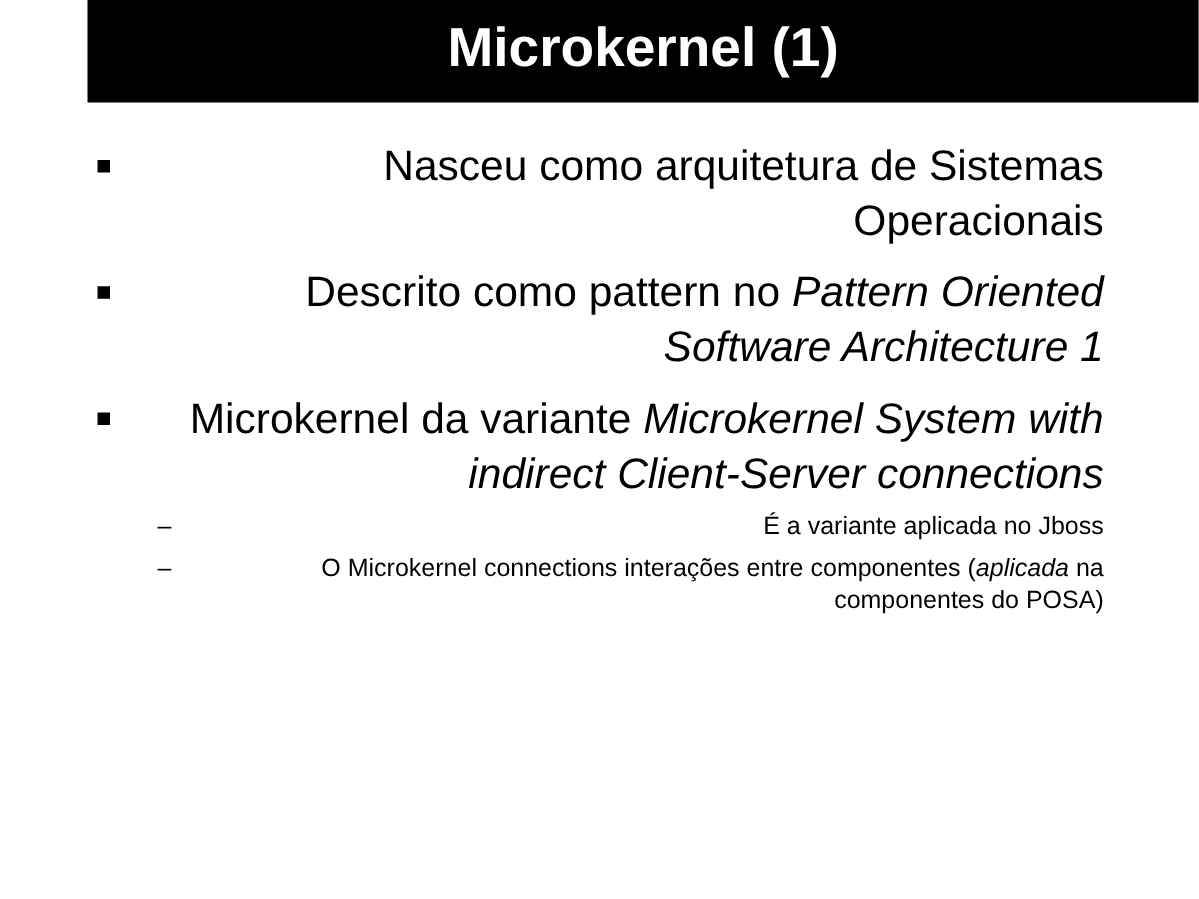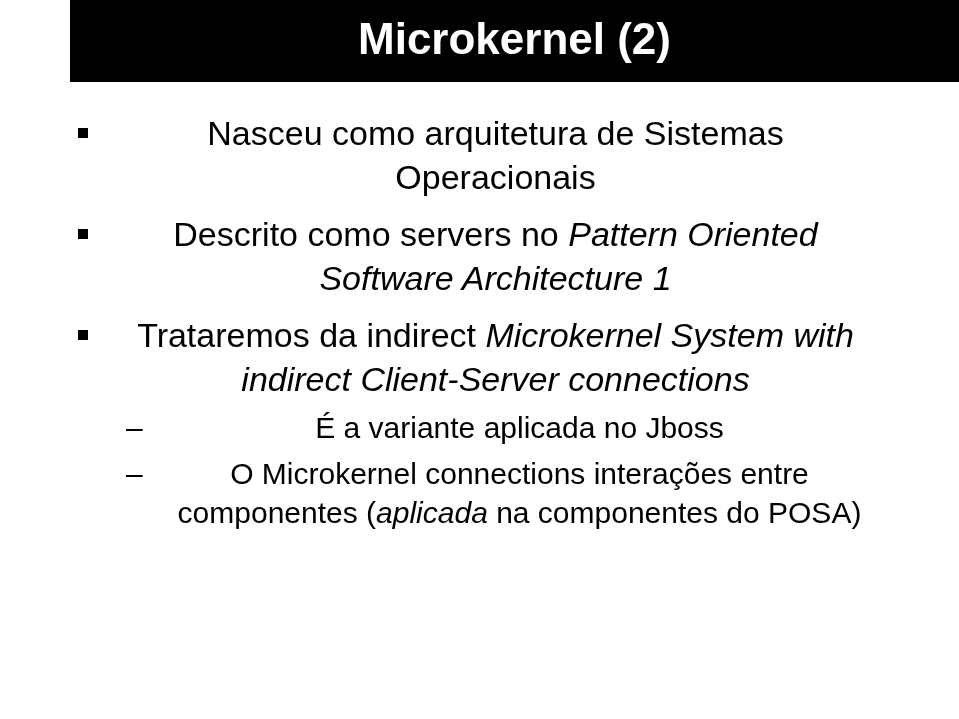--- a/index.html
+++ b/index.html
@@ -22,21 +22,21 @@
     padding: 14px 0 18px 0;
     text-align: center;
     margin-left: 70px;
     margin-right: 0;
     width: calc(100% - 70px);
   }
   .content {
     padding: 30px 76px 0 78px;
     font-size: 34px;
     line-height: 1.28;
-    text-align: center;
+    text-align: right;
   }
   ul.lvl1 { list-style: none; }
   ul.lvl1 > li {
     position: relative;
     padding-left: 30px;
     margin-bottom: 14px;
   }
   ul.lvl1 > li::before {
     content: "";
     position: absolute;
@@ -47,49 +47,49 @@
     background: #000000;
   }
   ul.lvl2 {
     list-style: none;
     margin-top: 8px;
   }
   ul.lvl2 > li {
     position: relative;
     padding-left: 48px;
     margin-bottom: 8px;
-    font-size: 30px;
+    font-size: 20px;
   }
   ul.lvl2 > li::before {
     content: "–";
     position: absolute;
     left: 18px;
     top: 0;
   }
   .italic { font-style: italic; }
 </style>
 </head>
 <body>
 
 <div class="slide">
-  <div class="title-band">Microkernel (2)</div>
+  <div class="title-band">Microkernel (1)</div>
 
   <div class="content">
     <ul class="lvl1">
 
       <li>
         <span>Nasceu como arquitetura de Sistemas Operacionais</span>
       </li>
 
       <li>
-        <span>Descrito como servers no </span><span class="italic">Pattern Oriented Software Architecture 1</span>
+        <span>Descrito como pattern no </span><span class="italic">Pattern Oriented Software Architecture 1</span>
       </li>
 
       <li>
-        <span>Trataremos da indirect </span><span class="italic">Microkernel System with indirect Client-Server connections</span>
+        <span>Microkernel da variante </span><span class="italic">Microkernel System with indirect Client-Server connections</span>
         <ul class="lvl2">
           <li>
             <span>É a variante aplicada no Jboss</span>
           </li>
           <li>
             <span>O Microkernel connections interações entre componentes (</span><span class="italic">aplicada</span><span> na componentes do POSA)</span>
           </li>
         </ul>
       </li>
 

